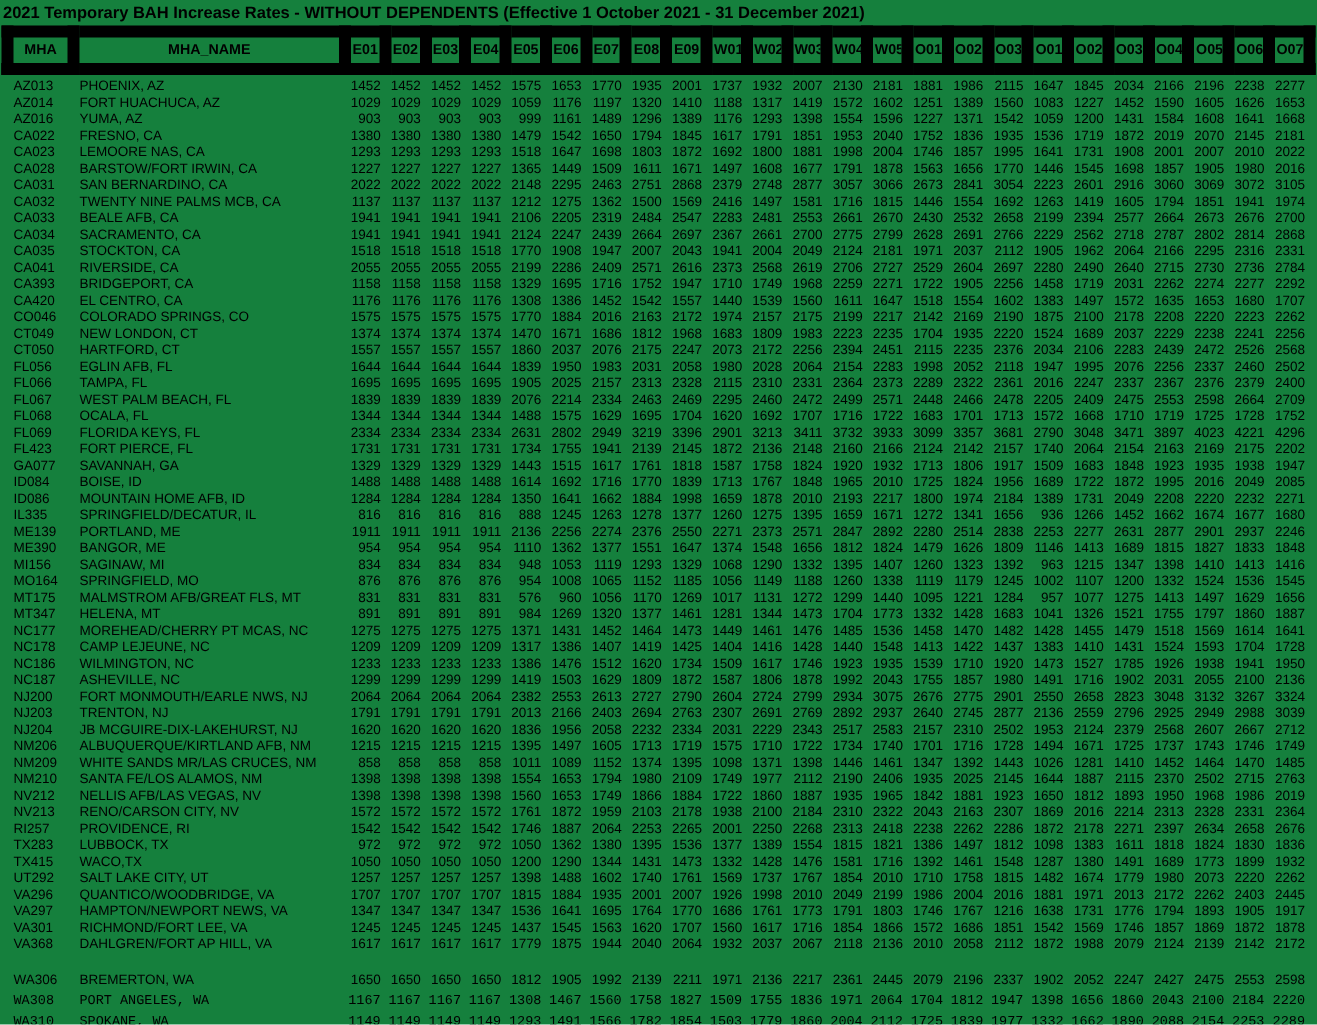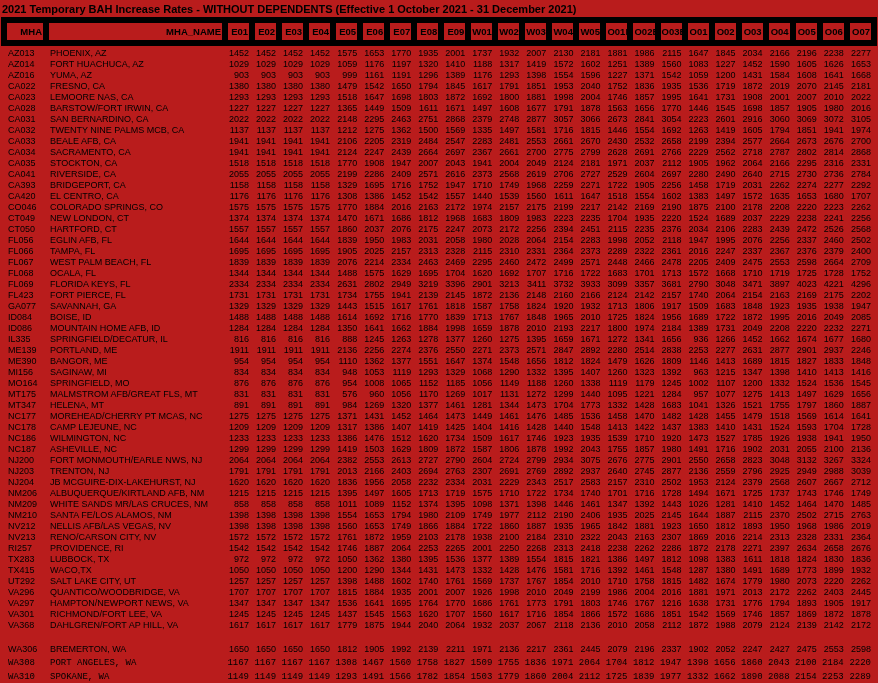--- a/index.html
+++ b/index.html
@@ -1,33 +1,33 @@
 <!DOCTYPE html>
 <html><head>
 <meta charset="utf-8">
 <style>
   html, body { margin: 0; padding: 0; background: #fff; }
   .page {
     width: 878px; height: 683px; overflow: hidden;
-    background: #b91c1c; color: #000;
+    background: #15803d; color: #000;
     font-family: "Liberation Sans", sans-serif;
   }
   .title {
     font-size: 11px; font-weight: bold;
     padding: 3px 0 2px 2px; white-space: nowrap;
   }
   table.rates {
     border-collapse: collapse; table-layout: fixed;
     width: 876px; margin-left: 1px;
   }
   thead th {
-    border: 6px solid #000000;
+    border: 8px solid #000000;
     font-size: 9.5px; font-weight: bold;
     height: 17px; padding: 0 1px;
-    text-align: right; vertical-align: middle;
+    text-align: center; vertical-align: middle;
     white-space: nowrap; overflow: hidden;
   }
   th.col-mha  { width: 34px; }
   th.col-name { width: 171px; }
   tbody td {
     font-size: 9px; line-height: 11px;
     padding: 0; white-space: nowrap; overflow: hidden;
     vertical-align: bottom;
   }
   tbody tr:first-child td { padding-top: 2px; }
@@ -133,21 +133,21 @@
         </tr>
         <tr>
           <td class="mha">AZ016</td>
           <td class="name">YUMA, AZ</td>
           <td class="num">903</td>
           <td class="num">903</td>
           <td class="num">903</td>
           <td class="num">903</td>
           <td class="num">999</td>
           <td class="num">1161</td>
-          <td class="num">1191</td>
+          <td class="num">1489</td>
           <td class="num">1296</td>
           <td class="num">1389</td>
           <td class="num">1176</td>
           <td class="num">1293</td>
           <td class="num">1398</td>
           <td class="num">1554</td>
           <td class="num">1596</td>
           <td class="num">1227</td>
           <td class="num">1371</td>
           <td class="num">1542</td>
@@ -276,21 +276,21 @@
           <td class="name">TWENTY NINE PALMS MCB, CA</td>
           <td class="num">1137</td>
           <td class="num">1137</td>
           <td class="num">1137</td>
           <td class="num">1137</td>
           <td class="num">1212</td>
           <td class="num">1275</td>
           <td class="num">1362</td>
           <td class="num">1500</td>
           <td class="num">1569</td>
-          <td class="num">1335</td>
+          <td class="num">2416</td>
           <td class="num">1497</td>
           <td class="num">1581</td>
           <td class="num">1716</td>
           <td class="num">1815</td>
           <td class="num">1446</td>
           <td class="num">1554</td>
           <td class="num">1692</td>
           <td class="num">1263</td>
           <td class="num">1419</td>
           <td class="num">1605</td>

